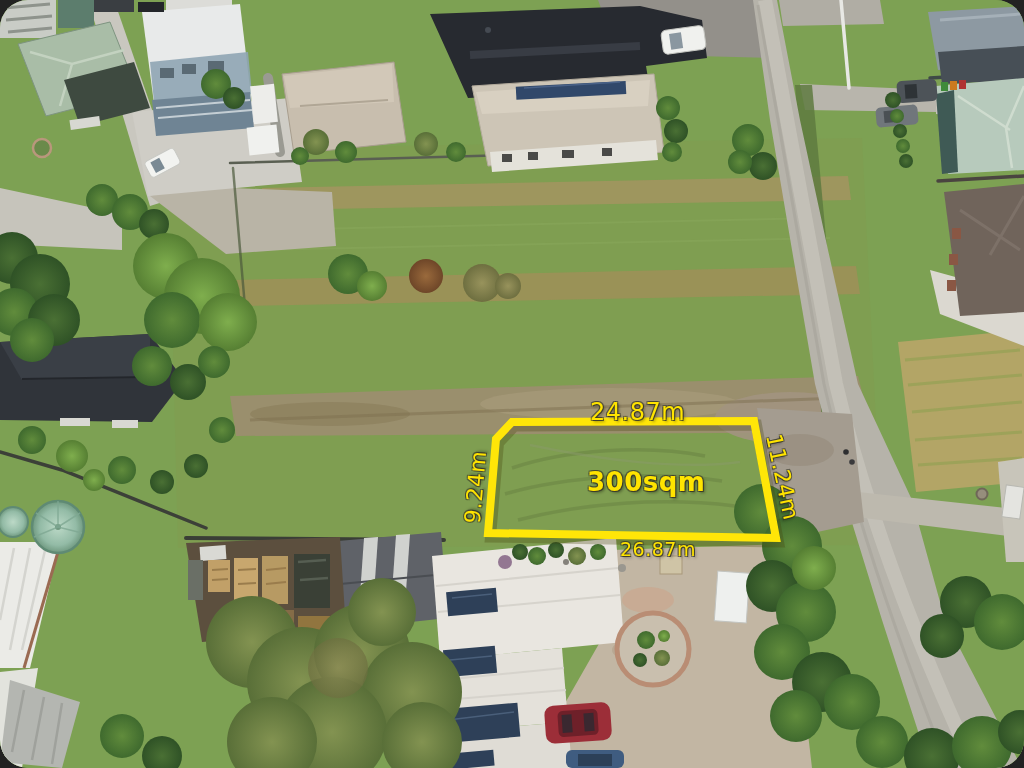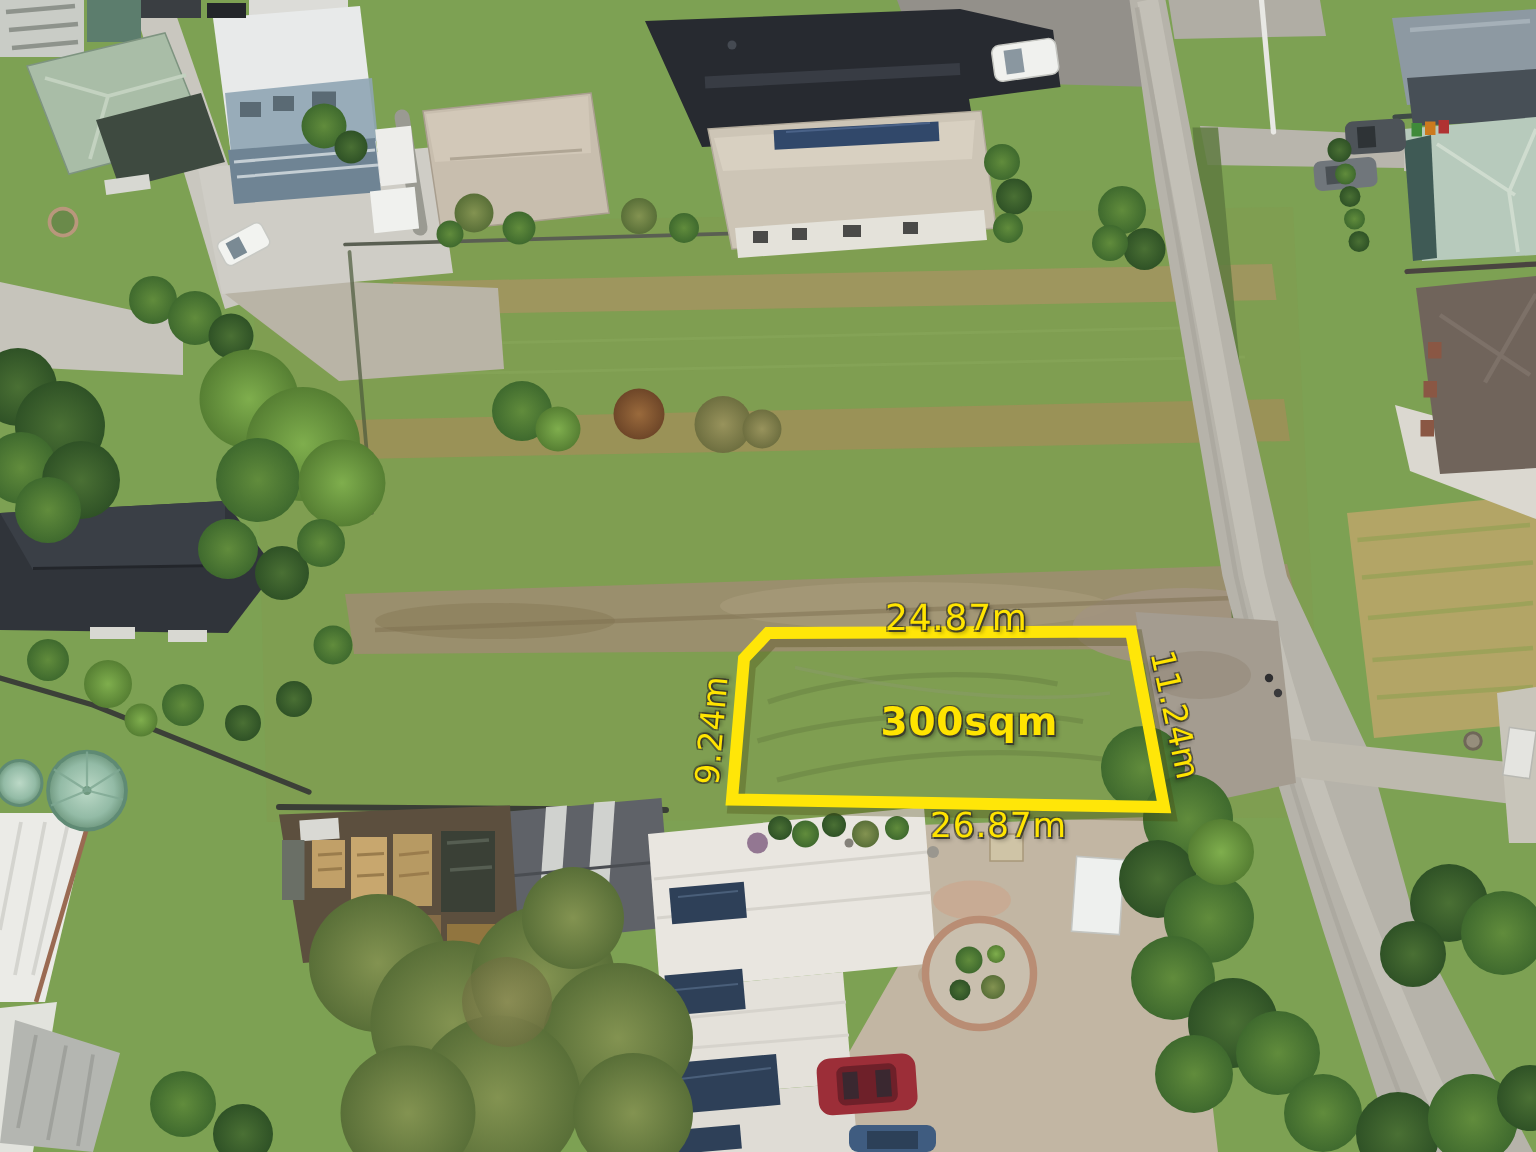--- a/index.html
+++ b/index.html
@@ -1,32 +1,33 @@
 <!DOCTYPE html>
 <html><head>
 <meta charset="utf-8">
 <style>
   html,body{margin:0;padding:0;background:#222;}
   .stage{
     position:relative;width:1024px;height:768px;overflow:hidden;
     font-family:"DejaVu Sans", sans-serif;
     background:#7da153;
+    border-radius:28px;
   }
   .stage svg{position:absolute;left:0;top:0;display:block;}
   .label{
     position:absolute;color:#ffe400;white-space:nowrap;line-height:1;
     font-family:"DejaVu Sans", sans-serif;font-weight:500;
     text-shadow:1px 1px 0 rgba(55,55,40,.85), -1px -1px 0 rgba(55,55,40,.6),
                 1px -1px 0 rgba(55,55,40,.6), -1px 1px 0 rgba(55,55,40,.6),
                 2px 2px 3px rgba(0,0,0,.35);
     letter-spacing:.5px;
   }
   .label-top{left:590px;top:400px;font-size:24px;}
   .label-area{left:587px;top:469px;font-size:26px;font-weight:bold;}
-  .label-bottom{left:620px;top:540px;font-size:23px;}
+  .label-bottom{left:620px;top:540px;font-size:19px;}
   .label-left{left:476px;top:487px;font-size:22px;transform:translate(-50%,-50%) rotate(-85deg);}
   .label-right{left:782px;top:477px;font-size:22px;transform:translate(-50%,-50%) rotate(78deg);}
 </style>
 </head>
 <body>
 
 <div class="stage">
 <svg width="1024" height="768" viewBox="0 0 1024 768">
   <defs>
     <radialGradient id="treeDark">

